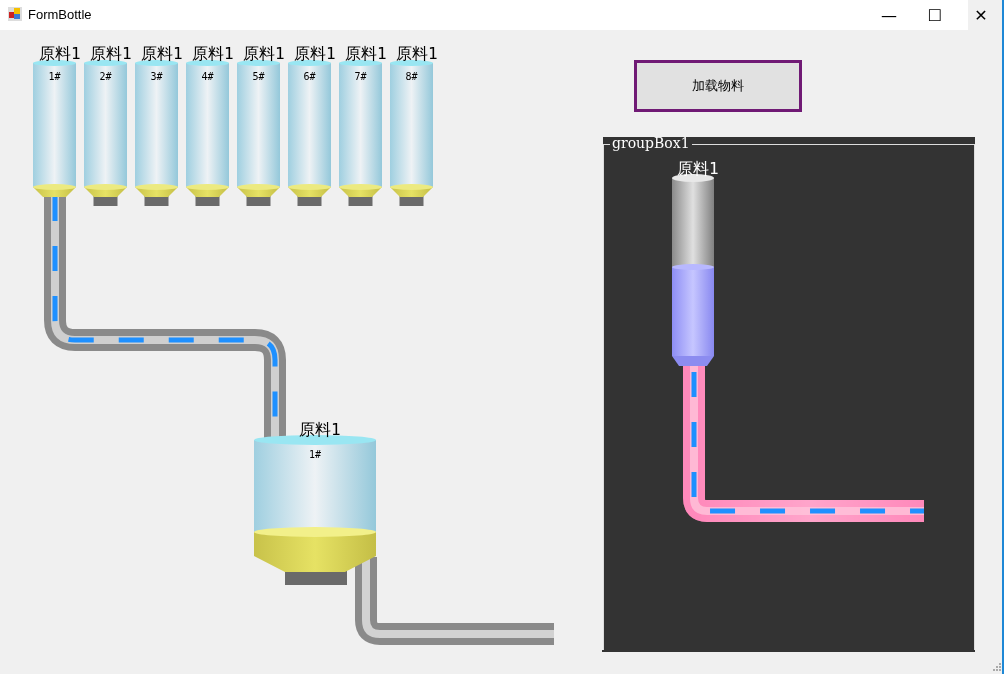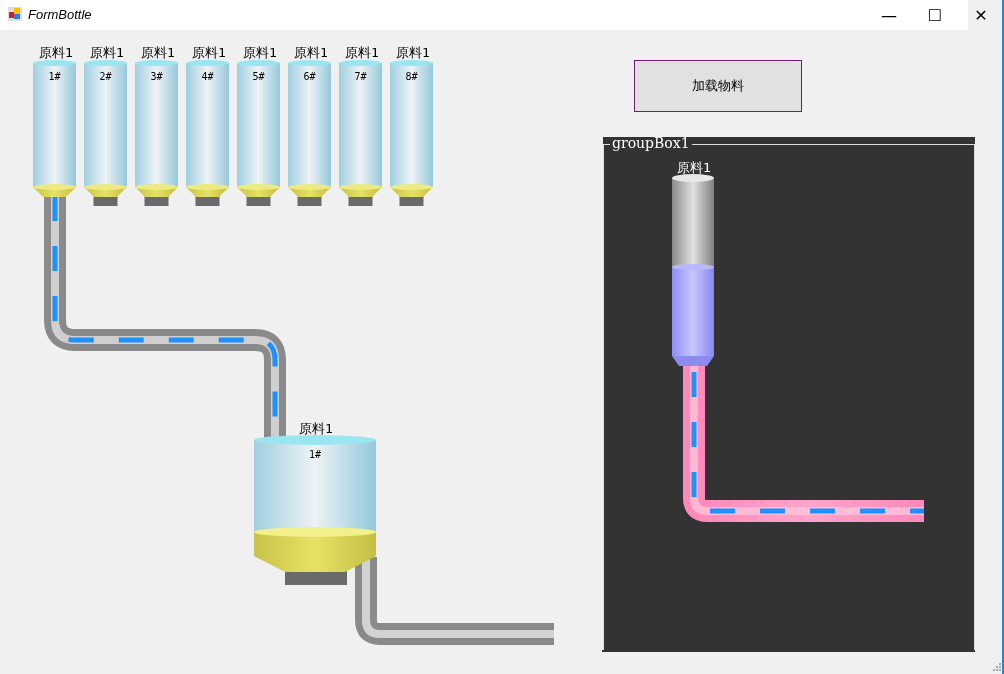--- a/index.html
+++ b/index.html
@@ -1,26 +1,26 @@
 <!DOCTYPE html>
 <html><head>
 <meta charset="utf-8">
 <style>
   html,body{margin:0;padding:0;}
   body{width:1004px;height:674px;background:#f0f0f0;position:relative;overflow:hidden;font-family:"DejaVu Sans","Liberation Sans",sans-serif;}
-  .titlebar{position:absolute;left:0;top:0;width:968px;height:30px;background:#fff;font-style:italic;}
+  .titlebar{position:absolute;left:0;top:0;width:968px;height:30px;background:#fff;}
   .app-icon{position:absolute;left:8px;top:7px;width:14px;height:14px;}
   .title{position:absolute;left:28px;top:7px;font-size:13px;color:#000;font-family:"Liberation Sans",sans-serif;}
   .wbtn{position:absolute;top:0;width:46px;height:30px;display:flex;align-items:center;justify-content:center;font-size:16px;color:#000;}
   .right-edge{position:absolute;right:0;top:0;width:2px;height:674px;background:#1e88d6;}
   .grip{position:absolute;right:4px;bottom:2px;width:10px;height:10px;}
-  .lbl{position:absolute;font-size:13px;color:#000;font-family:"DejaVu Sans Mono","Liberation Mono",monospace;white-space:nowrap;}
+  .lbl{position:absolute;font-size:16px;color:#000;font-family:"DejaVu Sans Mono","Liberation Mono",monospace;white-space:nowrap;}
   .num{position:absolute;font-size:10px;font-family:"DejaVu Sans Mono",monospace;color:#000;text-align:center;}
   svg{position:absolute;left:0;top:0;}
-  .btn{position:absolute;left:634px;top:60px;width:168px;height:52px;background:#e1e1e1;border:1px solid #701a75;box-sizing:border-box;display:flex;align-items:center;justify-content:center;font-size:13px;color:#000;cursor:pointer;}
+  .btn{position:absolute;left:634px;top:60px;width:168px;height:52px;background:#e1e1e1;border:3px solid #701a75;box-sizing:border-box;display:flex;align-items:center;justify-content:center;font-size:13px;color:#000;cursor:pointer;}
   .group{position:absolute;left:603px;top:137px;width:372px;height:514px;background:#333;}
   .group-title{position:absolute;left:610px;top:137px;font-size:14px;color:#fff;background:#333;padding:0 2px;font-family:"DejaVu Serif","Liberation Serif",serif;line-height:13px;}
 </style>
 </head>
 <body>
 
 <div class="titlebar">
   <svg class="app-icon" width="14" height="14" viewBox="0 0 14 14" style="left:8px;top:7px;">
     <rect x="0" y="0" width="14" height="14" fill="#ddd"></rect>
     <rect x="1" y="5" width="5" height="6" fill="#c22"></rect>

